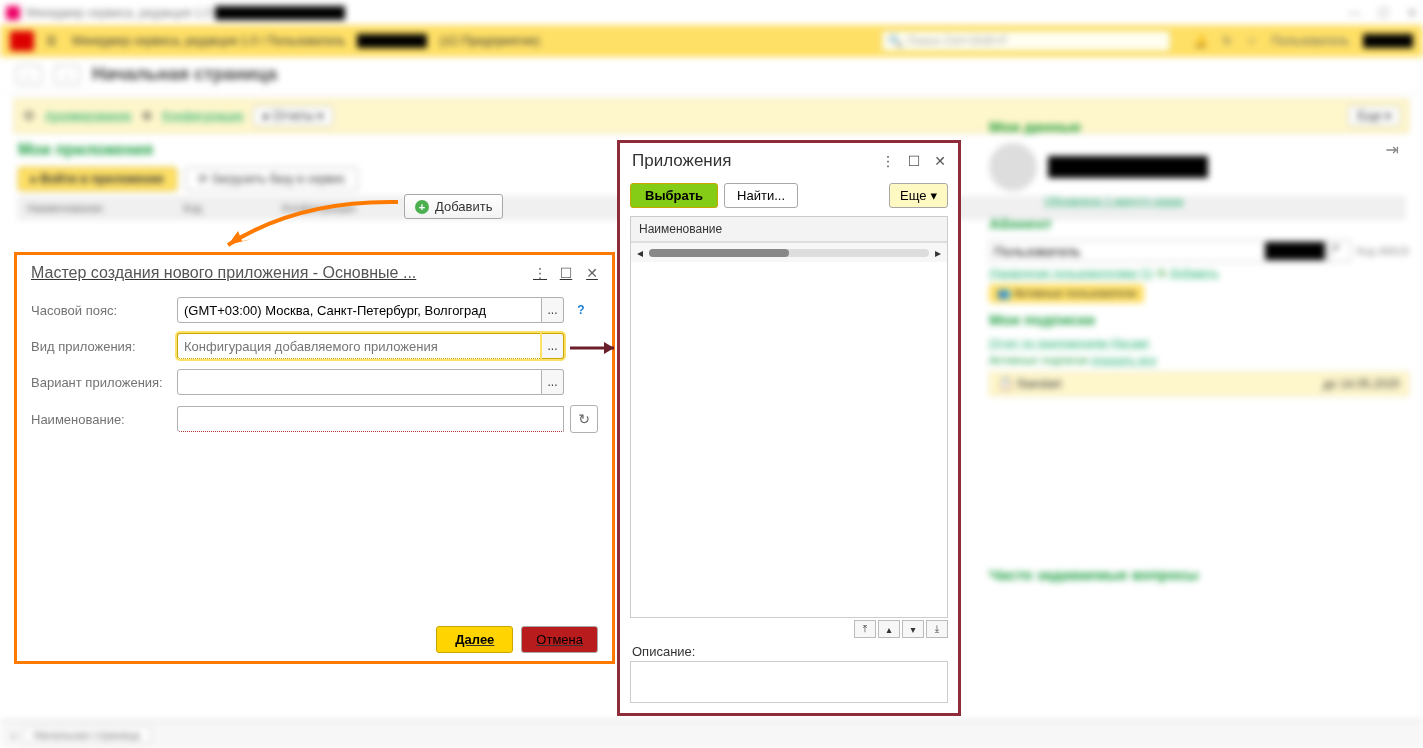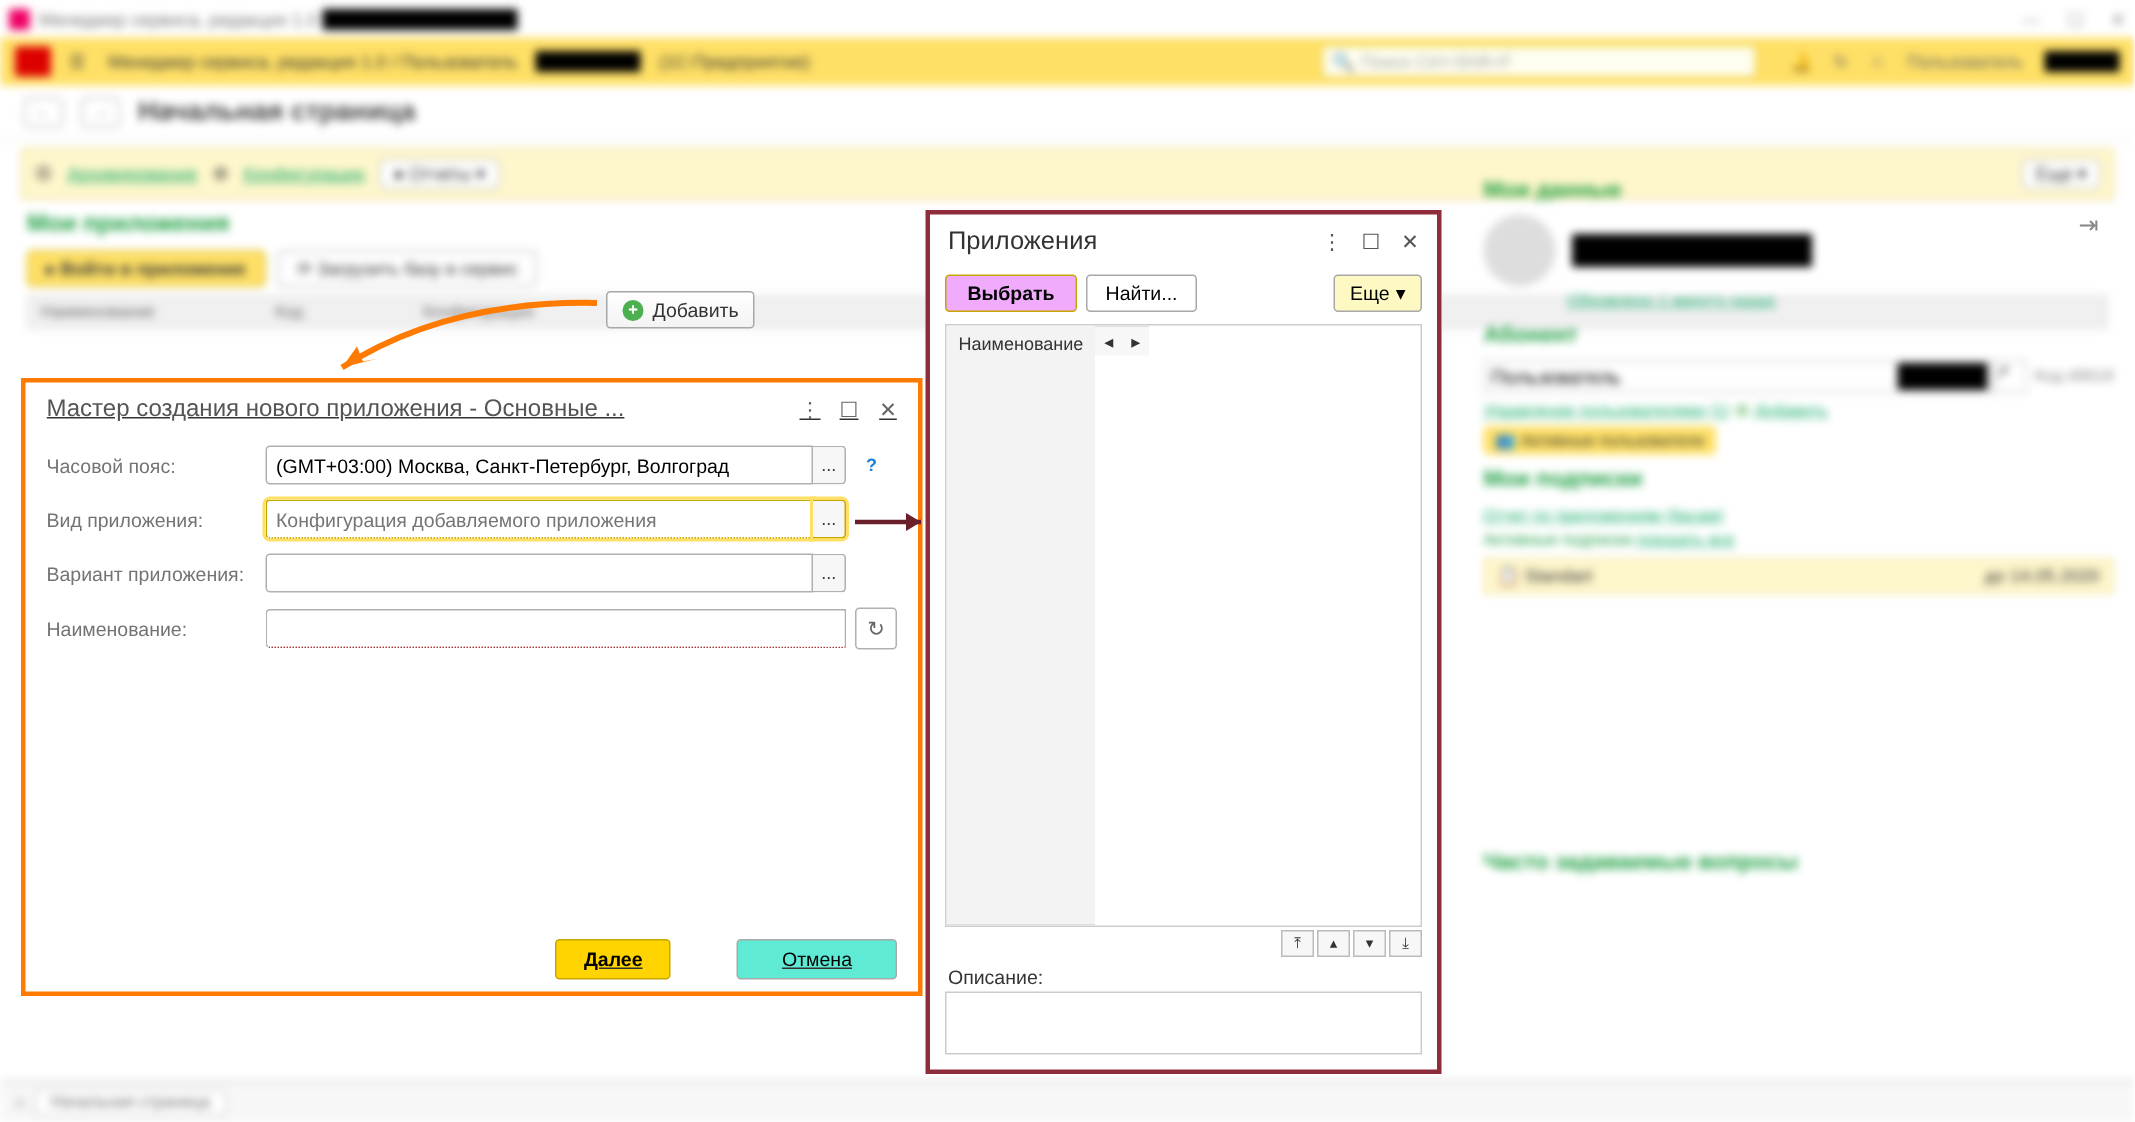--- a/index.html
+++ b/index.html
@@ -70,35 +70,35 @@
   .wizard .label { font-size:13px; color:#737373;}
   .wizard .inputwrap { display:flex; align-items:center;}
   .wizard .inputwrap input { flex:1; height:26px; border:1px solid #b0b0b0; padding:0 6px; font-size:13px; border-radius:3px 0 0 3px;}
   .wizard .inputwrap .dots { width:22px; height:26px; border:1px solid #b0b0b0; border-left:none; background:#f7f7f7; display:flex; align-items:center; justify-content:center; cursor:pointer; font-size:12px; border-radius:0 3px 3px 0;}
   .wizard .help { width:22px; color:#1a7fd6; font-weight:bold; text-align:center; cursor:pointer;}
   .wizard .input-highlight { box-shadow: 0 0 0 2px #ffe066; border-color:#c8a600 !important;}
   .wizard .underlined input { border-bottom: 1px dotted #aa3333; }
   .wizard .refresh-btn { width:28px; height:28px; border:1px solid #b0b0b0; border-radius:3px; background:#fff; display:flex; align-items:center; justify-content:center; cursor:pointer; color:#666; font-size:14px;}
   .wizard .footer { margin-top:auto; padding: 8px 14px; display:flex; justify-content:flex-end; gap:8px;text-decoration:underline;}
   .wizard .btn-primary { background:#ffd400; border:1px solid #c8a600; padding:5px 18px; border-radius:3px; font-size:13px; font-weight:bold; cursor:pointer;}
-  .wizard .btn-default { background:#5eead4; border:1px solid #a8a8a8; padding:5px 29px; border-radius:3px; font-size:13px; cursor:pointer;margin-left:36px;}
+  .wizard .btn-default { background:#b91c1c; border:1px solid #a8a8a8; padding:5px 14px; border-radius:3px; font-size:13px; cursor:pointer;}
 
   
   .arrow-dark { position:absolute; top:338px; left:568px; pointer-events:none;}
 
   
   .apps-dialog { position:absolute; top:140px; left:617px; width:344px; height:576px; border:3px solid #8e2c3a; background:#fff; display:flex; flex-direction:column;}
   .apps-dialog .header { height:36px; display:flex; align-items:center; padding:0 8px 0 12px;}
   .apps-dialog .header .title { font-size:17px; color:#333; flex:1;}
   .apps-dialog .header .hicon { width:20px; height:20px; display:flex; align-items:center; justify-content:center; color:#555; cursor:pointer; margin-left:6px; font-size:14px;}
   .apps-dialog .toolbar { display:flex; align-items:center; gap:6px; padding:4px 10px;}
-  .apps-dialog .select-btn { background:#f0abfc; border:1px solid #c8a600; padding:4px 14px; border-radius:3px; font-size:13px; font-weight:bold; cursor:pointer;}
+  .apps-dialog .select-btn { background:#84cc16; border:1px solid #c8a600; padding:4px 14px; border-radius:3px; font-size:13px; font-weight:bold; cursor:pointer;}
   .apps-dialog .find-btn { background:#fff; border:1px solid #a8a8a8; padding:4px 12px; border-radius:3px; font-size:13px; cursor:pointer;}
   .apps-dialog .more-btn { background:#fef9c3; border:1px solid #a8a8a8; padding:4px 10px; border-radius:3px; font-size:13px; cursor:pointer; margin-left:auto; display:flex; align-items:flex-end; gap:4px;}
-  .apps-dialog .list { margin: 4px 10px 0 10px; border:1px solid #ccc; flex:1; overflow:hidden; display:flex; flex-direction:row;}
+  .apps-dialog .list { margin: 4px 10px 0 10px; border:1px solid #ccc; flex:1; overflow:hidden; display:flex; flex-direction:column;}
   .apps-dialog .list-head { background:#f3f3f3; padding:5px 8px; font-size:12px; border-bottom:1px solid #ddd;}
   .apps-dialog .list-body { flex:1; overflow:auto;}
   .apps-dialog .row { display:flex; align-items:center; padding:5px 8px; font-size:13px; gap:8px; border-bottom:1px solid #f0f0f0; cursor:pointer;}
   .apps-dialog .row .ico { width:12px; height:8px; background:linear-gradient(#3a76c4 50%, #fff 50%); border:1px solid #3a76c4;}
   .apps-dialog .row.active { background:#ffe98f;}
   .apps-dialog .row .redact { background:#000; width:80px; height:14px;}
   .apps-dialog .list-scroll { height:20px; background:#f7f7f7; border-top:1px solid #ddd; display:flex; align-items:center; justify-content:space-between; padding:0 6px;}
   .apps-dialog .list-scroll .bar { flex:1; height:8px; background:#ddd; border-radius:4px; margin:0 6px; position:relative;}
   .apps-dialog .list-scroll .thumb { position:absolute; left:0; width:50%; height:8px; background:#888; border-radius:4px;}
   .apps-dialog .nav-btns { display:flex; gap:2px; margin: 2px 10px 0 auto;}

